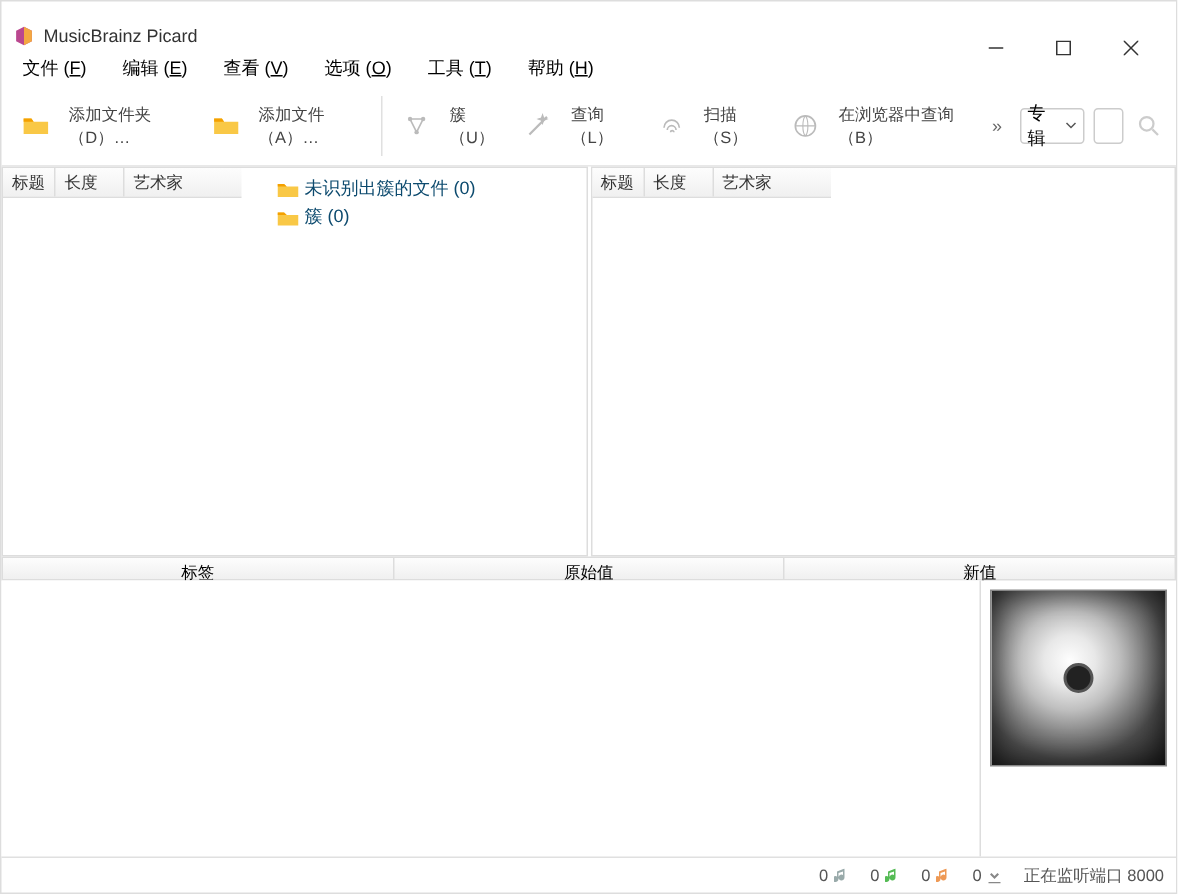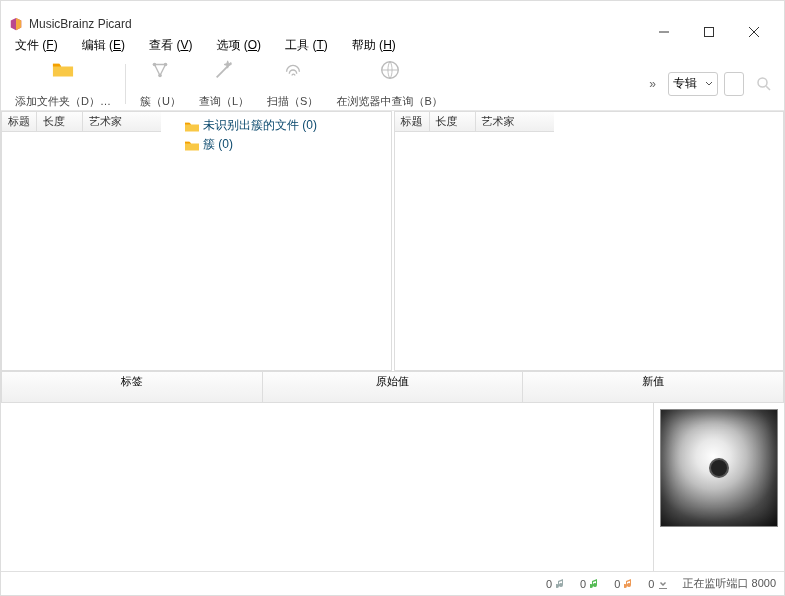--- a/index.html
+++ b/index.html
@@ -14,21 +14,21 @@
 .titlebar .win-btn { width: 45px; height: 30px; display: flex; align-items: center; justify-content: center; color: #333; }
 .titlebar .win-btn svg { width: 10px; height: 10px; }
 
 
 .menubar { height: 24px; display: flex; align-items: center; padding: 0 4px; font-size: 12px; gap: 4px; }
 .menubar .menu-item { padding: 2px 10px; cursor: default; }
 .underline { text-decoration: underline; }
 
 
 .toolbar { height: 54px; display: flex; align-items: center; padding: 2px 6px; border-bottom: 1px solid #e8e8e8; gap: 2px; }
-.tool-btn { display: flex; flex-direction: column; align-items: center; justify-content: center; padding: 2px 8px; font-size: 11px; color: #444; min-width: 50px; gap: 13px; }
+.tool-btn { display: flex; flex-direction: row; align-items: center; justify-content: center; padding: 2px 8px; font-size: 11px; color: #444; min-width: 50px; gap: 13px; }
 .tool-sep { width: 1px; height: 40px; background: #e0e0e0; margin: 0 4px; }
 .tool-icon { width: 22px; height: 22px; display: flex; align-items: center; justify-content: center; }
 .toolbar .spacer-overflow { margin-left: auto; display: flex; align-items: center; gap: 6px; }
 .overflow-btn { font-size: 12px; color: #666; padding: 0 6px; }
 .search-type { height: 24px; font-size: 12px; border: 1px solid #ccc; border-radius: 3px; background: #fff; padding: 0 4px; display: flex; align-items: center; gap: 8px; }
 .search-box { width: 20px; height: 24px; border: 1px solid #ccc; border-radius: 3px; }
 .search-btn { width: 28px; height: 28px; display: flex; align-items: center; justify-content: center; color: #bbb; }
 
 
 .main { flex: 1; display: flex; flex-direction: column; min-height: 0; }
@@ -41,21 +41,21 @@
 .col-len { width: 46px; }
 .col-artist { width: 78px; border-right: none !important; }
 .tree-body { flex: 1; overflow: auto; padding: 4px 4px; font-size: 12px; color: #0c4a6e; }
 .tree-row { display: flex; align-items: center; gap: 4px; padding: 1px 2px; }
 .tree-row .indent { width: 14px; }
 .folder-icon { width: 14px; height: 12px; }
 .pane-scrollbar { height: 16px; background: #f5f5f5; border-top: 1px solid #e0e0e0; position: relative; }
 .pane-scrollbar .thumb { position: absolute; left: 0; top: 2px; width: 50%; height: 12px; background: #cdcdcd; border-radius: 2px; }
 
 
-.tagrow { display: flex; height: 32px; background: linear-gradient(#fdfdfd,#f0f0f0); border: 1px solid #ddd; font-size: 11px; }
+.tagrow { display: flex; height: 16px; background: linear-gradient(#fdfdfd,#f0f0f0); border: 1px solid #ddd; font-size: 11px; }
 .tagrow .tcol { flex: 1; text-align: center; padding: 2px 0; border-right: 1px solid #ddd; }
 .tagrow .tcol:last-child { border-right: none; }
 
 
 .bottom { flex: 1; display: flex; min-height: 0; }
 .tag-area { flex: 1; background: #fff; border-right: 1px solid #ddd; }
 .cover-area { width: 130px; display: flex; flex-direction: column; align-items: center; justify-content: flex-start; padding: 6px; }
 .cover-art { width: 118px; height: 118px; background: radial-gradient(circle at 45% 40%, #fefefe 0%, #e8e8e8 18%, #bfbfbf 35%, #7a7a7a 55%, #4a4a4a 70%, #1a1a1a 100%); border: 1px solid #888; position: relative; box-shadow: inset 0 0 20px rgba(0,0,0,0.6); }
 .cover-art::after { content: ""; position: absolute; top: 50%; left: 50%; width: 16px; height: 16px; background: #222; border: 2px solid #555; border-radius: 50%; transform: translate(-50%,-50%); }
 
@@ -108,20 +108,29 @@
 
   <div class="toolbar">
     <div class="tool-btn">
       <span class="tool-icon">
           <svg viewBox="0 0 24 20">
             <path fill="#f9c846" d="M1 4h7l2 3h13v11H1z"></path>
             <path fill="#f4a000" d="M1 4h7l2 3H1z"></path>
           </svg>
         </span>
       <span>添加文件夹（D）…</span>
+    </div>
+    <div class="tool-btn">
+      <span class="tool-icon">
+          <svg viewBox="0 0 24 20">
+            <path fill="#f9c846" d="M1 4h7l2 3h13v11H1z"></path>
+            <path fill="#f4a000" d="M1 4h7l2 3H1z"></path>
+          </svg>
+        </span>
+      <span>添加文件（A）…</span>
     </div>
     <div class="tool-sep"></div>
     <div class="tool-btn">
       <span class="tool-icon">
           <svg viewBox="0 0 24 24">
             <circle cx="6" cy="6" r="2" fill="#bbb"></circle>
             <circle cx="18" cy="6" r="2" fill="#bbb"></circle>
             <circle cx="12" cy="18" r="2" fill="#bbb"></circle>
             <path stroke="#bbb" stroke-width="1.5" fill="none" d="M6 6l6 12 6-12z"></path>
           </svg>

